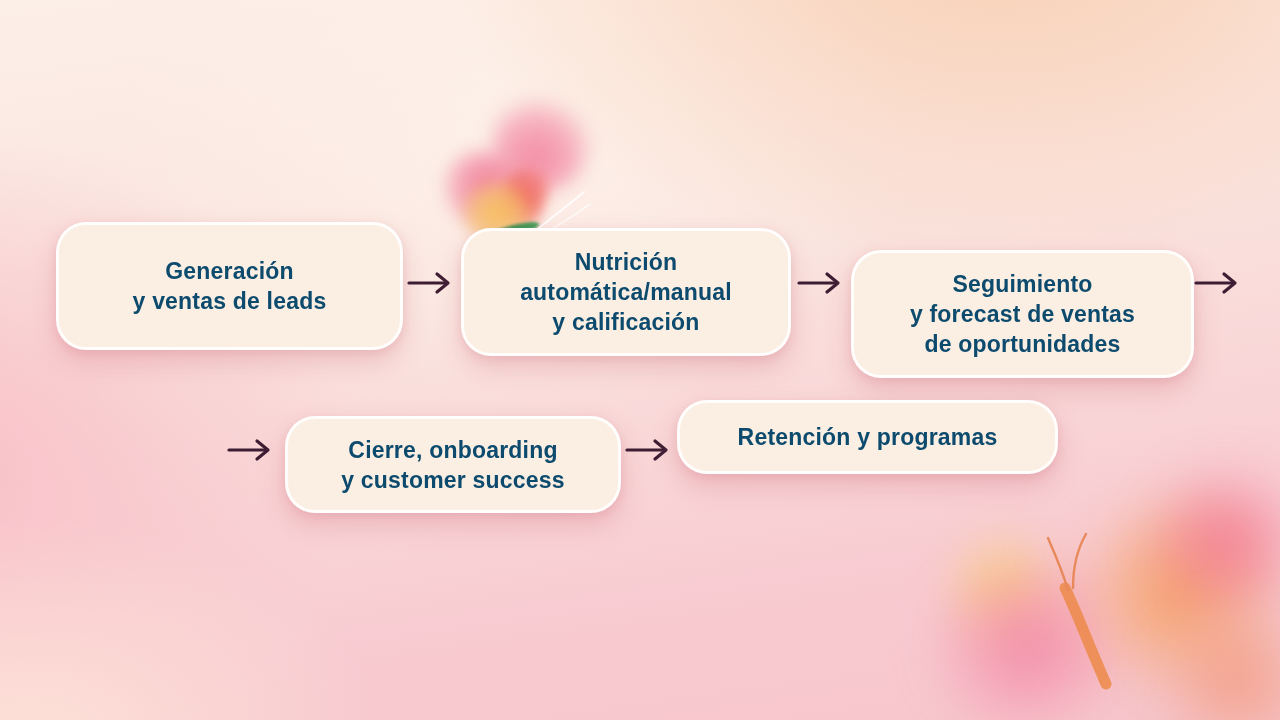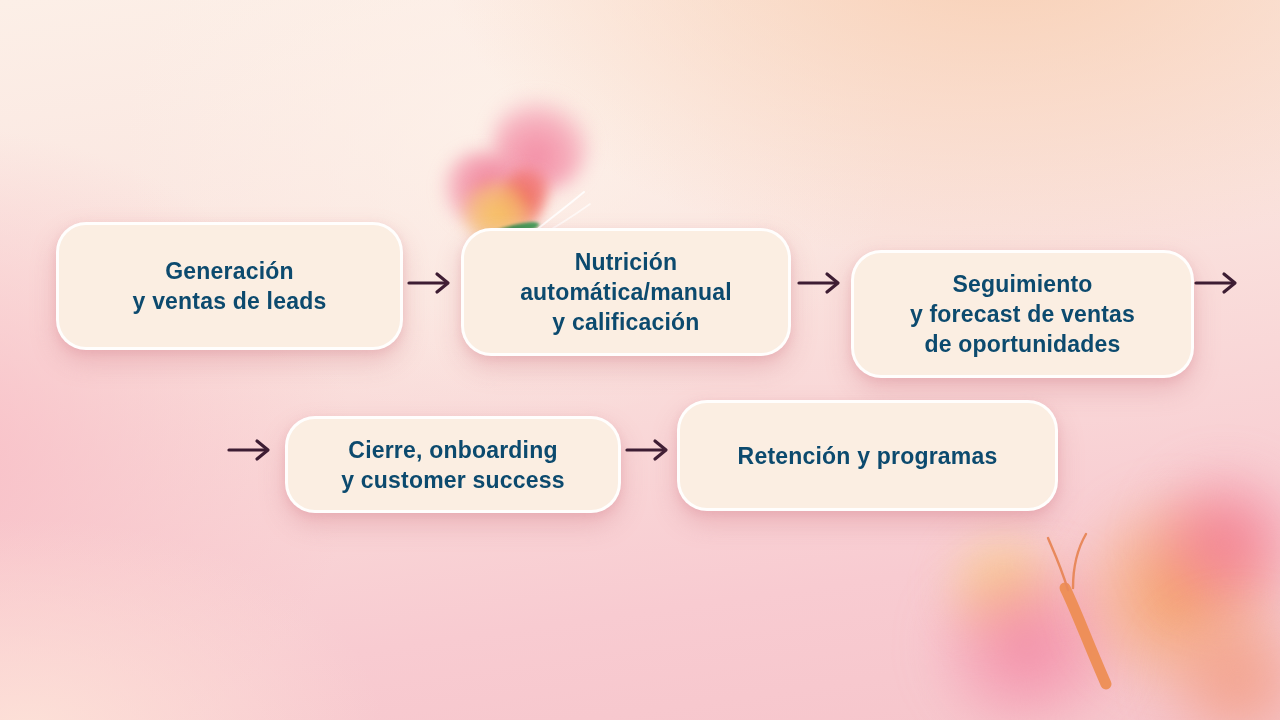--- a/index.html
+++ b/index.html
@@ -26,21 +26,21 @@
     color:#0c4a6e;
     font-size:23px;font-weight:600;line-height:30px;letter-spacing:0.2px;
     text-align:center;
     box-sizing:border-box;
   }
   .flow-box span{display:block;}
   .box-1{left:56px;  top:222px; width:347px; height:128px;}
   .box-2{left:461px; top:228px; width:330px; height:128px;}
   .box-3{left:851px; top:222px; width:343px; height:128px;margin-top:28px;}
   .box-4{left:285px; top:400px; width:336px; height:97px;margin-top:16px;}
-  .box-5{left:677px; top:400px; width:381px; height:111px;text-align:center;}
+  .box-5{left:677px; top:400px; width:381px; height:74px;text-align:center;}
   
   .arrow{position:absolute;width:48px;height:26px;}
   .arrow svg{display:block;width:100%;height:100%;}
   .arrow path{stroke:#3D1D33;stroke-width:3.2;fill:none;stroke-linecap:round;stroke-linejoin:round;}
   .arrow-1{left:407px; top:270px;}
   .arrow-2{left:797px; top:270px;}
   .arrow-3{left:1194px;top:270px;}
   .arrow-4{left:227px; top:437px;}
   .arrow-5{left:625px; top:437px;}
   

